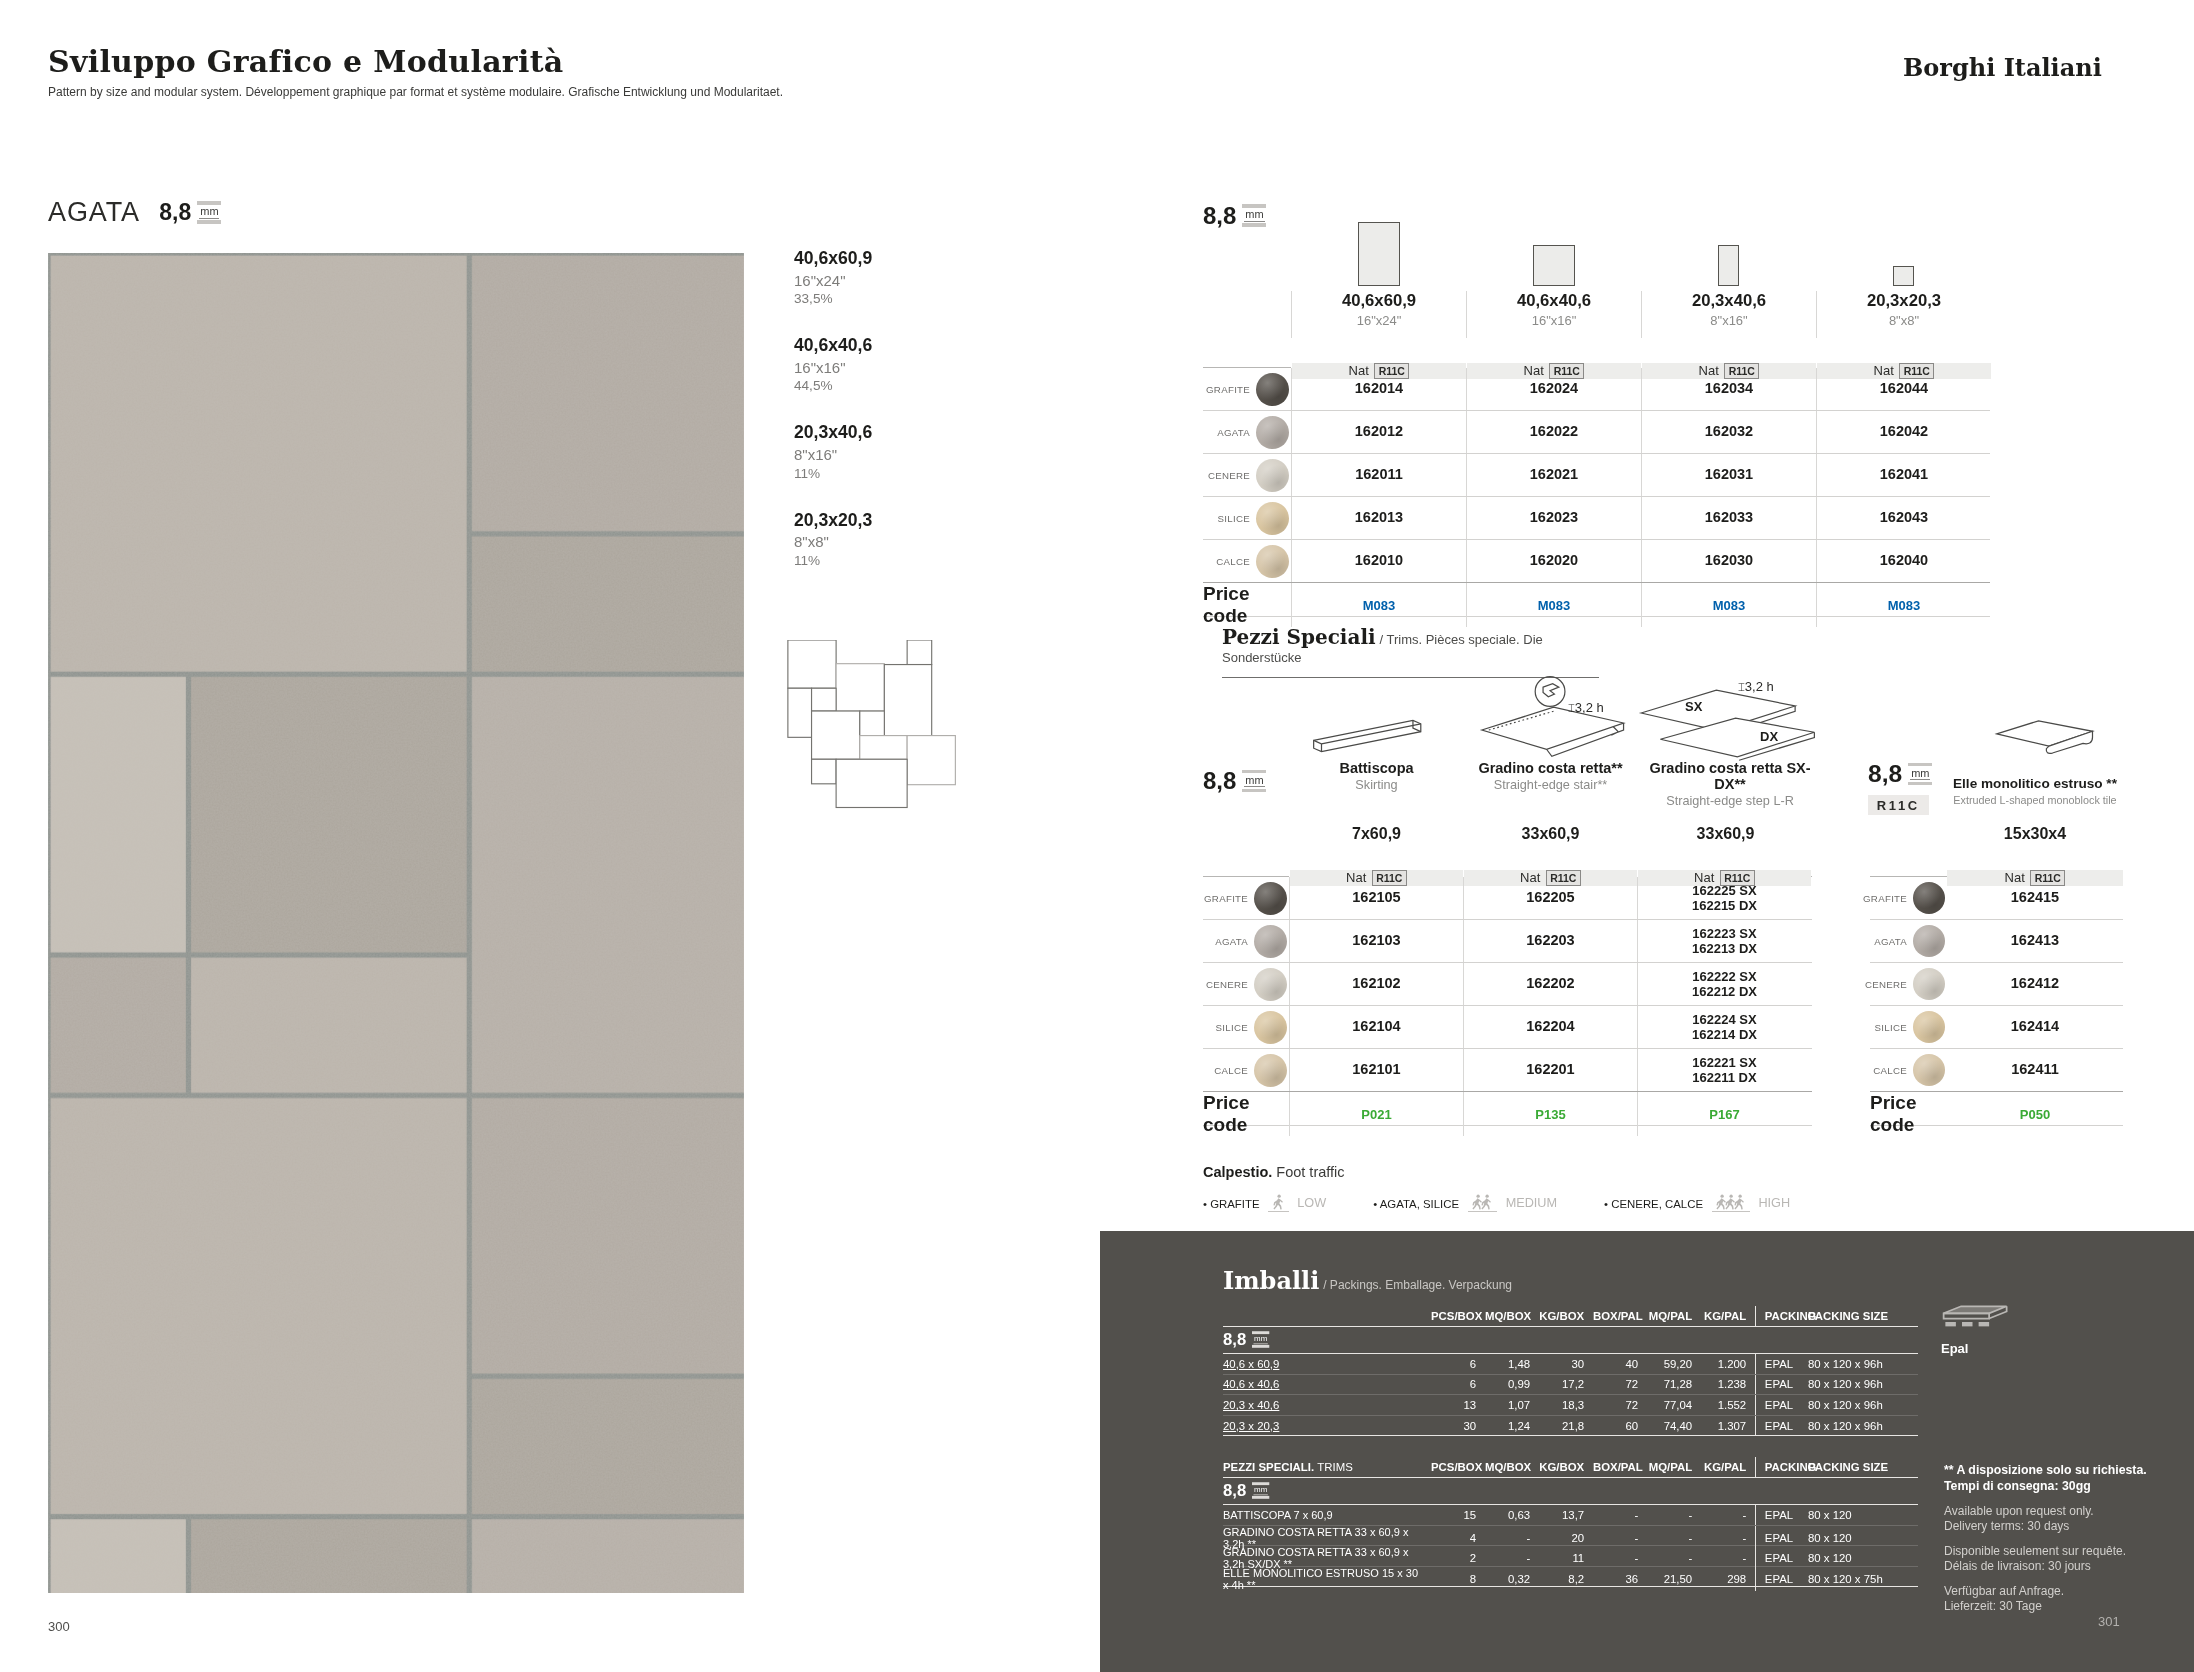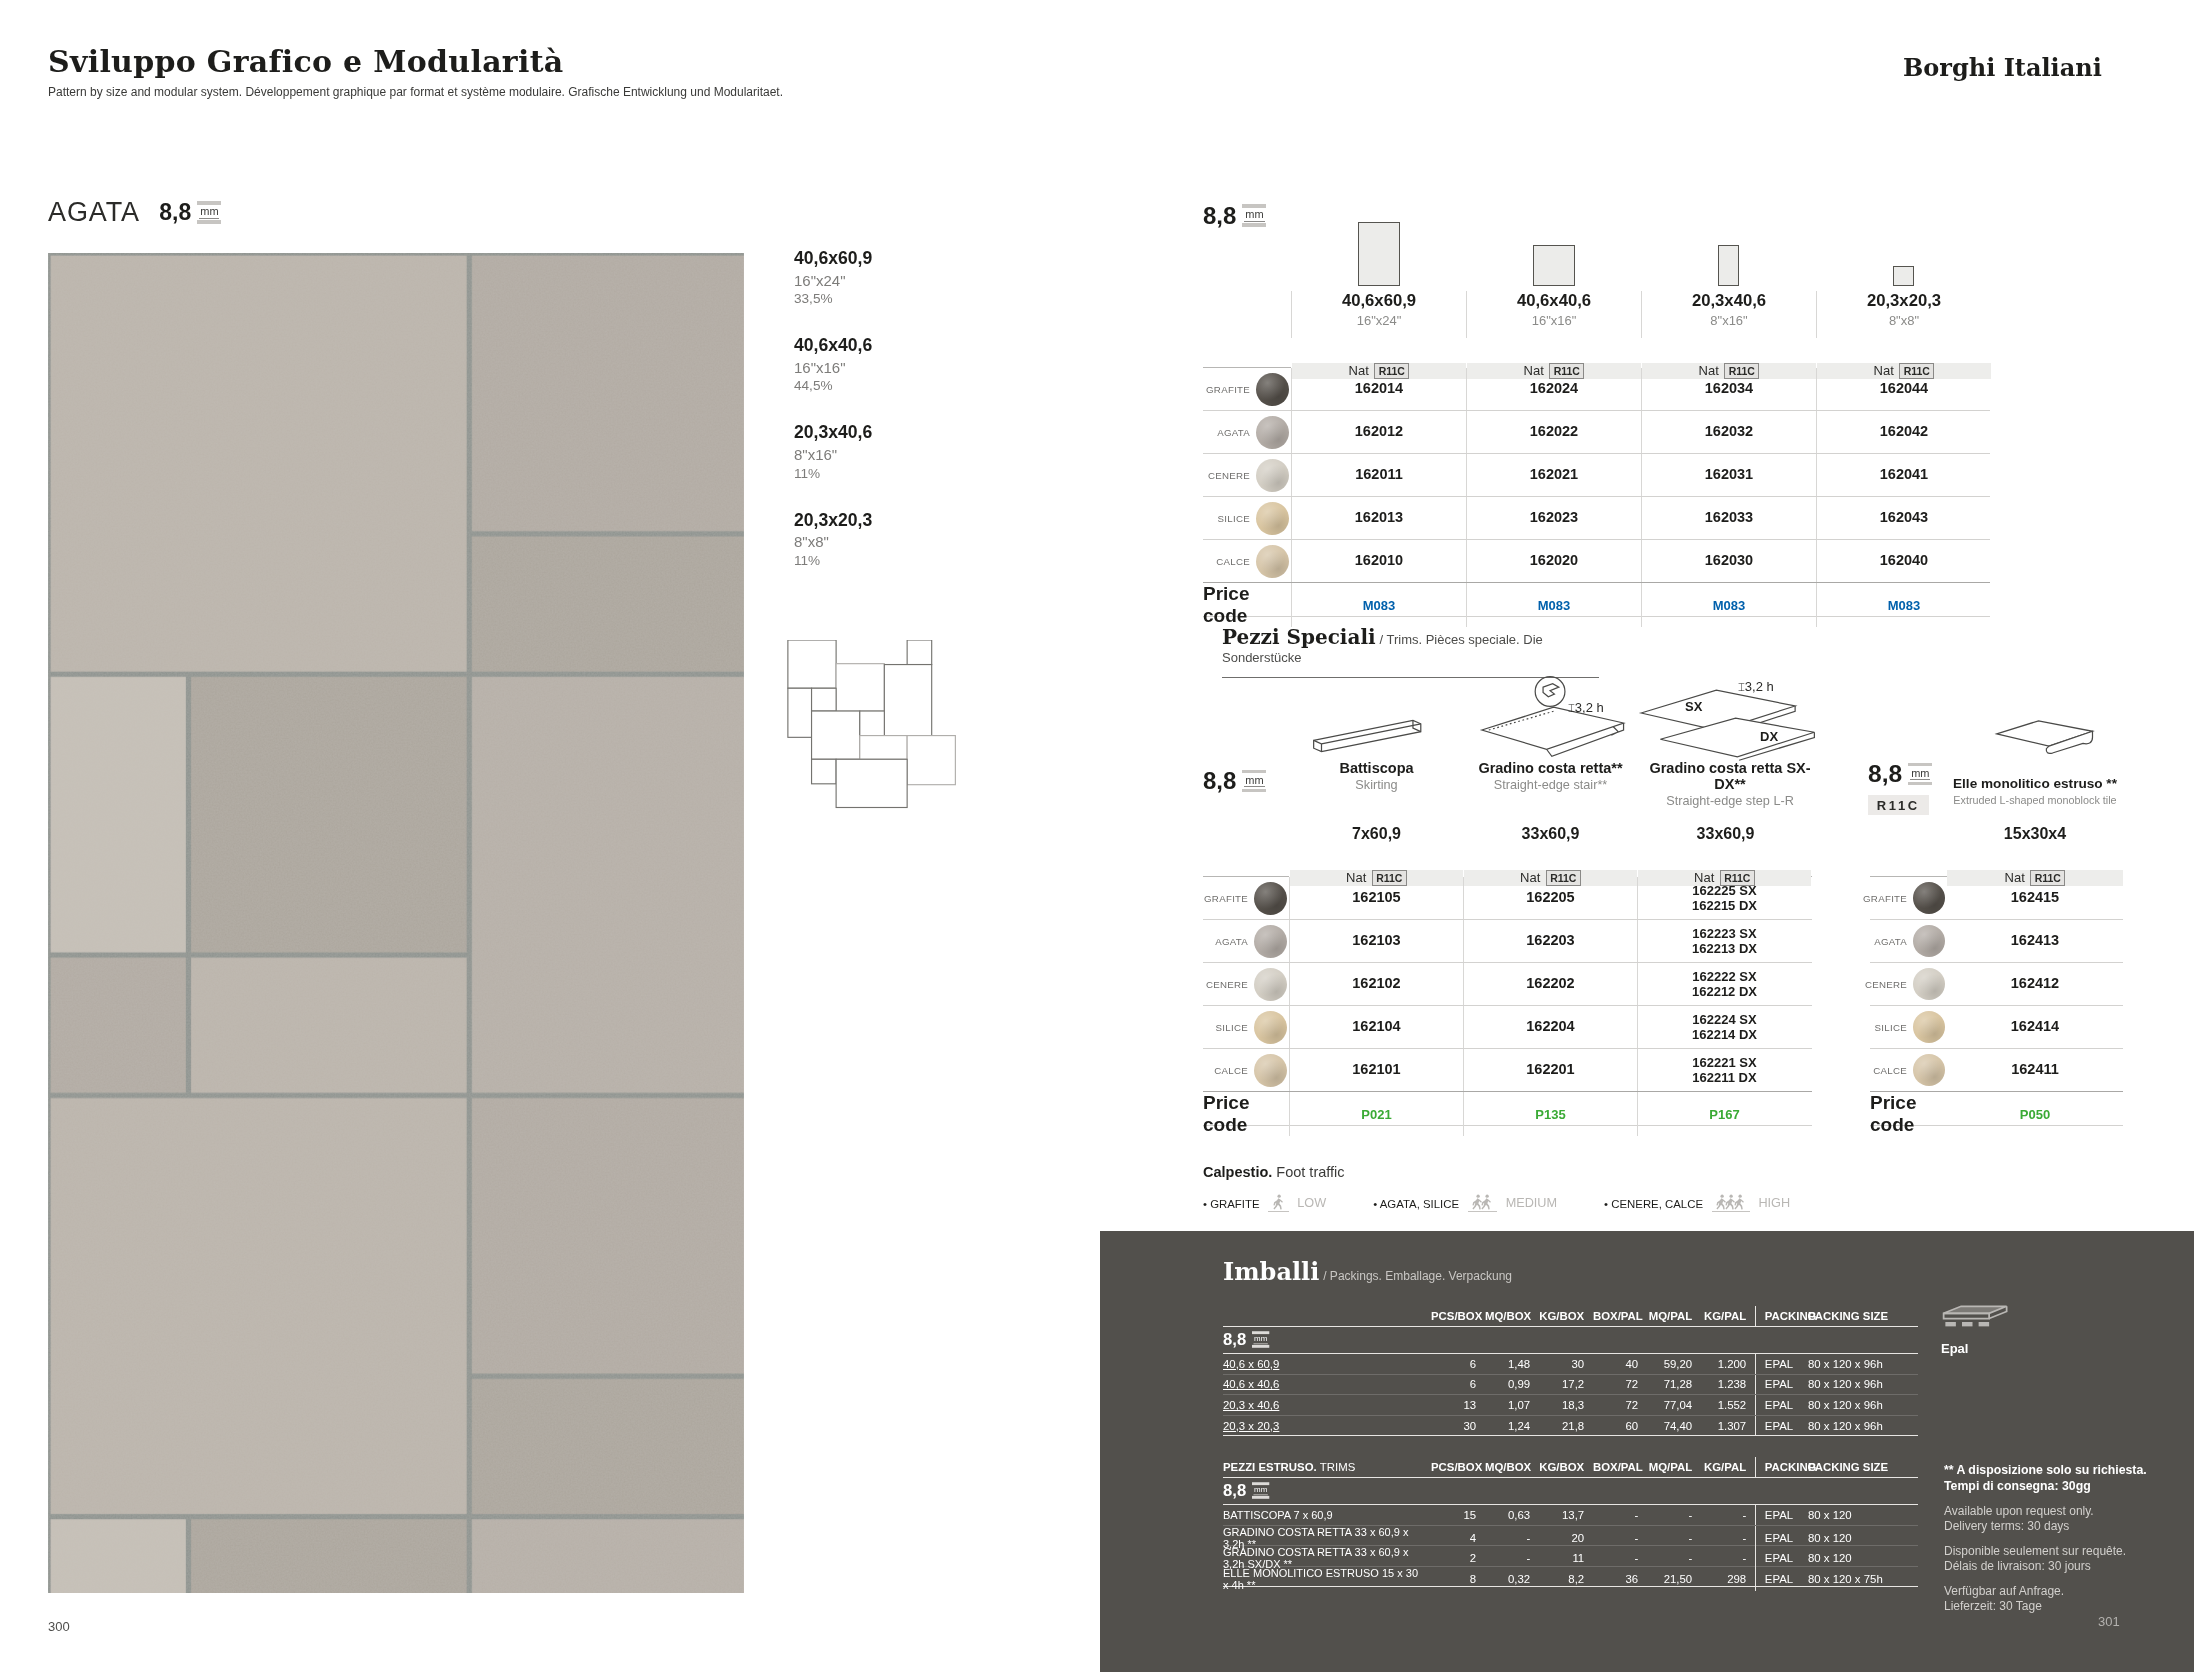--- a/index.html
+++ b/index.html
@@ -118,21 +118,21 @@
   .foot-items { display:flex; gap:47px; margin-top:14px; align-items:flex-end; }
   .ft-item { display:flex; align-items:flex-end; gap:8.8px; }
   .ft-name { font-size:11.4px; padding-bottom:1.8px; }
   .ft-name::before { content:"• "; }
   .ft-walkers { display:flex; align-items:flex-end; border-bottom:1.3px solid #c6c4c1; padding:0 4.4px 0.9px; }
   .ft-walkers svg { fill:#b9b7b4; }
   .ft-level { font-size:12.7px; color:#b9b7b4; padding-bottom:1.8px; }
 
   
   .dark-panel { left:1100px; top:1231px; width:1095px; height:442px; background:#52504c; color:#ffffff; }
-  .pk-title { left:123px; top:26px; }
+  .pk-title { left:123px; top:35px; }
   .pk-title .t { font-size:24px; color:#fff; }
   .pk-title .s { font-size:12px; color:#c9c7c4; font-family:"Liberation Sans",sans-serif; font-weight:normal; }
   .pk-table { left:123px; width:695px; }
   .pk-row { display:grid; grid-template-columns:208px 54px 54px 54px 54px 54px 54px 53px 108px; align-items:center; }
   .pk-head { height:21px; font-size:11.4px; font-weight:bold; border-bottom:0.9px solid #e8e6e3; }
   .pk-head > div, .pk-data > div { padding-right:8.8px; }
   .num { text-align:right; }
   .pk-col { border-left:0.9px solid #e8e6e3; padding-left:8.8px !important; height:100%; display:flex; align-items:center; }
   .pk-thkrow { height:27px; border-bottom:0.9px solid #e8e6e3; display:flex; align-items:center; }
   .pk-data { height:20.6px; font-size:11.4px; border-bottom:0.9px solid #6e6c69; }
@@ -690,21 +690,21 @@
       <div class="num">60</div>
         <div class="num">74,40</div>
         <div class="num">1.307</div>
       <div class="pk-col">EPAL</div>
         <div>80 x 120 x 96h</div>
     </div>
   </div>
 
   <div class="abs pk-table" style="top:226px;">
     <div class="pk-row pk-head">
-      <div><span>PEZZI ESTRUSO.</span> <span style="font-weight:normal;">TRIMS</span></div>
+      <div><span>PEZZI SPECIALI.</span> <span style="font-weight:normal;">TRIMS</span></div>
       <div class="num">PCS/BOX</div>
       <div class="num">MQ/BOX</div>
       <div class="num">KG/BOX</div>
       <div class="num">BOX/PAL</div>
       <div class="num">MQ/PAL</div>
       <div class="num">KG/PAL</div>
       <div class="pk-col">PACKING</div>
       <div>PACKING SIZE</div>
     </div>
     <div class="pk-thkrow">

